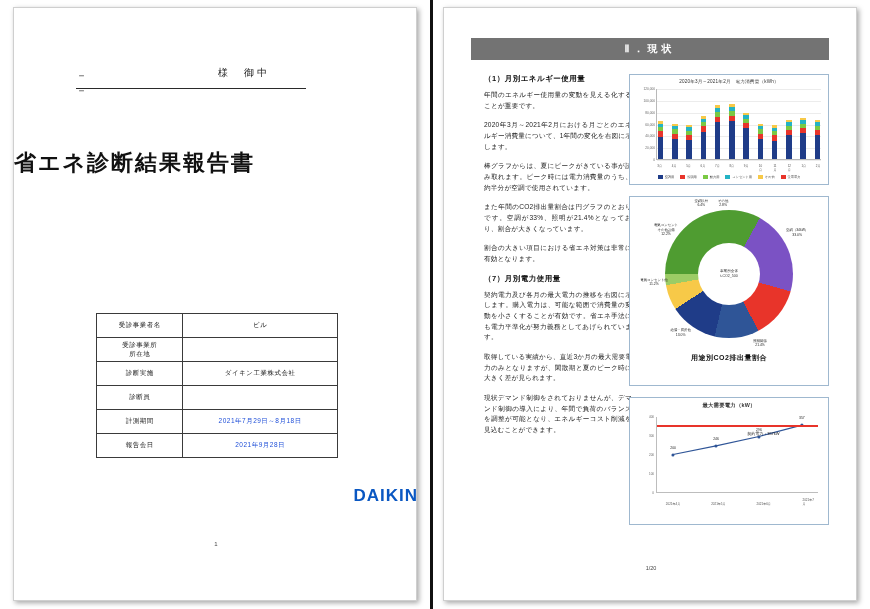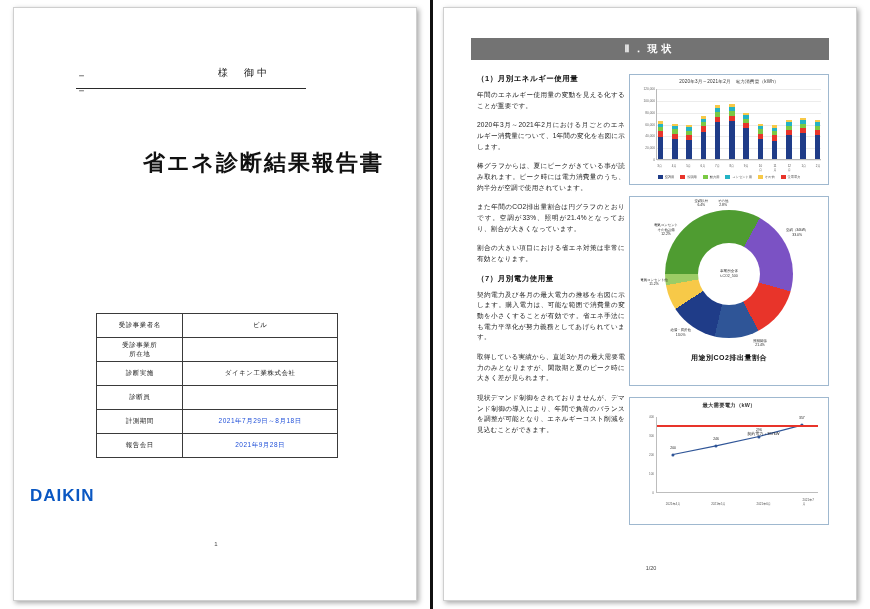--- a/index.html
+++ b/index.html
@@ -19,39 +19,39 @@
   }
   .addr-dash{
     position:absolute;left:62px;top:60px;width:30px;
     font-size:11px;color:#333;letter-spacing:3px;
   }
   .addr-sama{
     position:absolute;left:204px;top:58px;font-size:10px;color:#222;
     letter-spacing:3px;
   }
   .cover-title{
-    position:absolute;left:11px;width:477px;top:140px;text-align:center;
+    position:absolute;left:0;width:477px;top:140px;text-align:left;
     font-size:22px;color:#111;letter-spacing:2px;
     font-family:"Liberation Serif",serif;font-weight:600;
   }
 
   .info-table{
     position:absolute;left:82px;top:305px;width:242px;
     border-collapse:collapse;font-size:6.5px;color:#1a1a1a;
   }
   .info-table td{
     border:1px solid #3a3a3a;height:23px;padding:0 4px;
     text-align:center;vertical-align:middle;letter-spacing:.5px;
   }
   .info-table td.lab{width:84px;}
   .info-table td.val{width:158px;}
   .info-table td.blue{color:#1f4fd8;}
 
   .daikin{
-    position:absolute;left:0;width:404px;top:478px;text-align:left;
+    position:absolute;left:0;width:404px;top:478px;text-align:right;
   }
   .daikin-word{
     display:inline-block;color:#0a57c2;font-weight:bold;font-size:17px;
     letter-spacing:1px;font-family:"Liberation Sans",sans-serif;
     position:relative;padding-left:16px;
   }
   .pg1-num{
     position:absolute;left:0;width:404px;top:533px;text-align:center;
     font-size:6px;color:#444;
   }
@@ -67,21 +67,21 @@
     background:#ffffff;border:1px solid #cfcfcf;
     box-shadow:2px 2px 5px rgba(0,0,0,.35);
     box-sizing:border-box;
   }
   .sec-band{
     position:absolute;left:27px;top:30px;width:358px;height:22px;
     background:#737373;color:#ffffff;font-size:10px;font-weight:bold;
     display:flex;align-items:center;justify-content:center;letter-spacing:4px;
   }
   .col-left{
-    position:absolute;left:33px;top:66px;width:148px;
+    position:absolute;left:40px;top:66px;width:148px;
   }
   .h-item{font-size:7.5px;color:#111;font-weight:bold;letter-spacing:.5px;margin-bottom:6px;}
   .p-body{font-size:6.6px;color:#1b1b1b;line-height:1.62;letter-spacing:.2px;text-align:justify;margin:0 0 9px 0;}
 
   .col-right{position:absolute;left:185px;top:66px;width:200px;}
 
   .chart-box{
     position:relative;background:#ffffff;border:1px solid #9fb8cf;
     box-sizing:border-box;margin-bottom:11px;
   }

